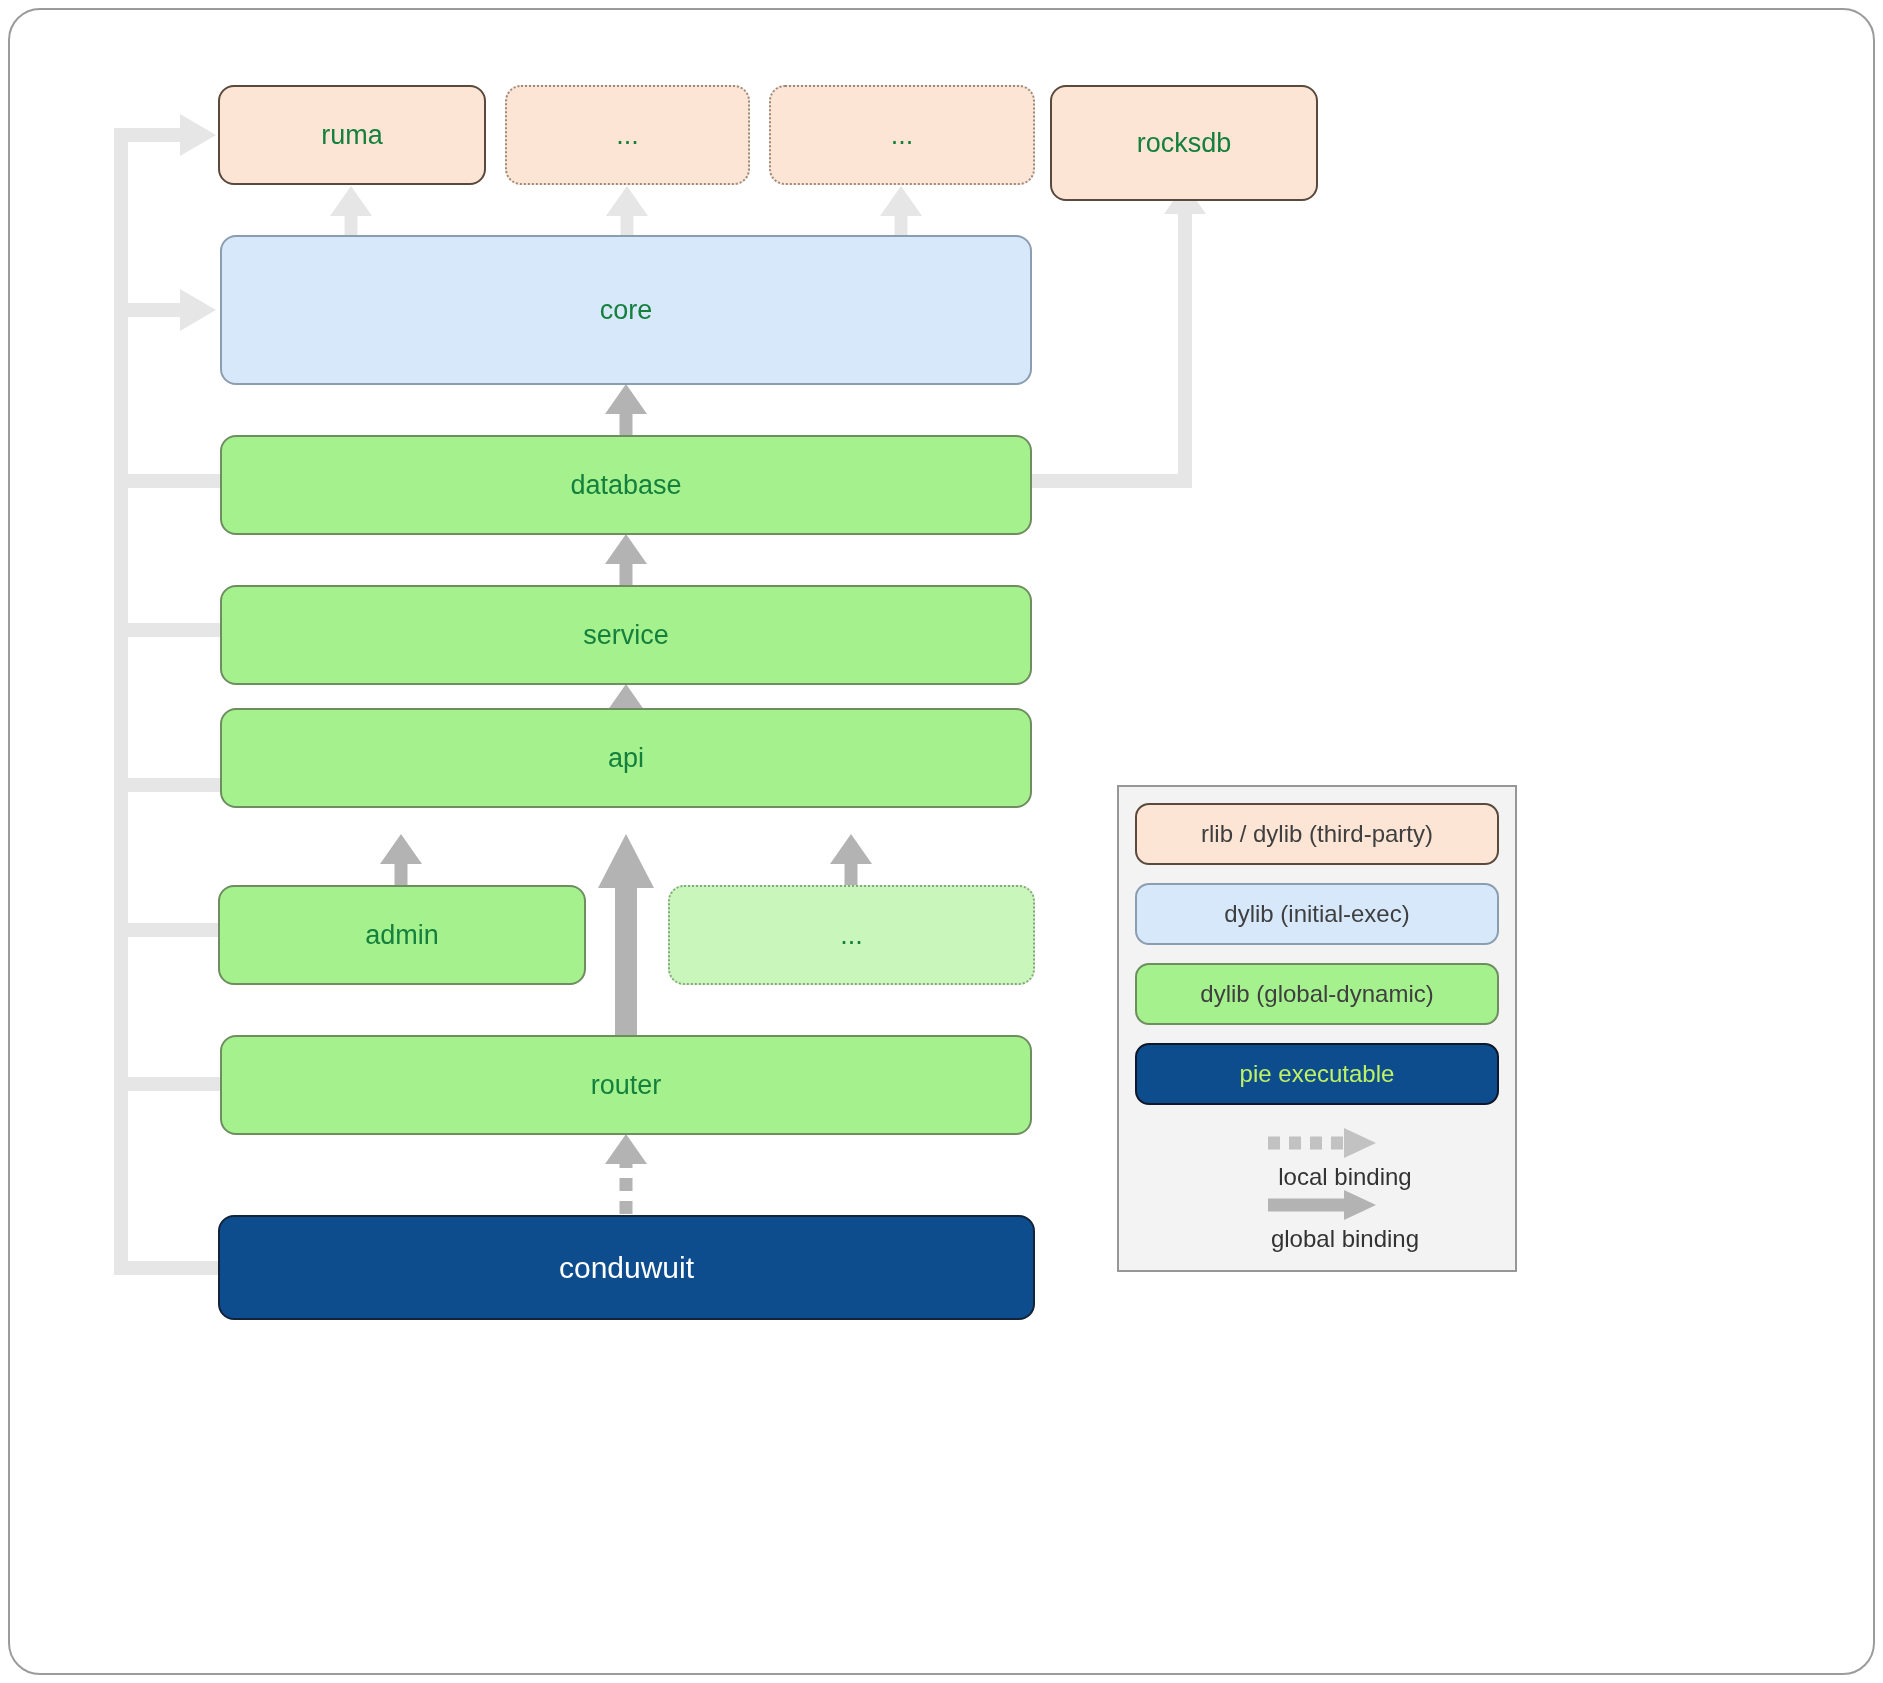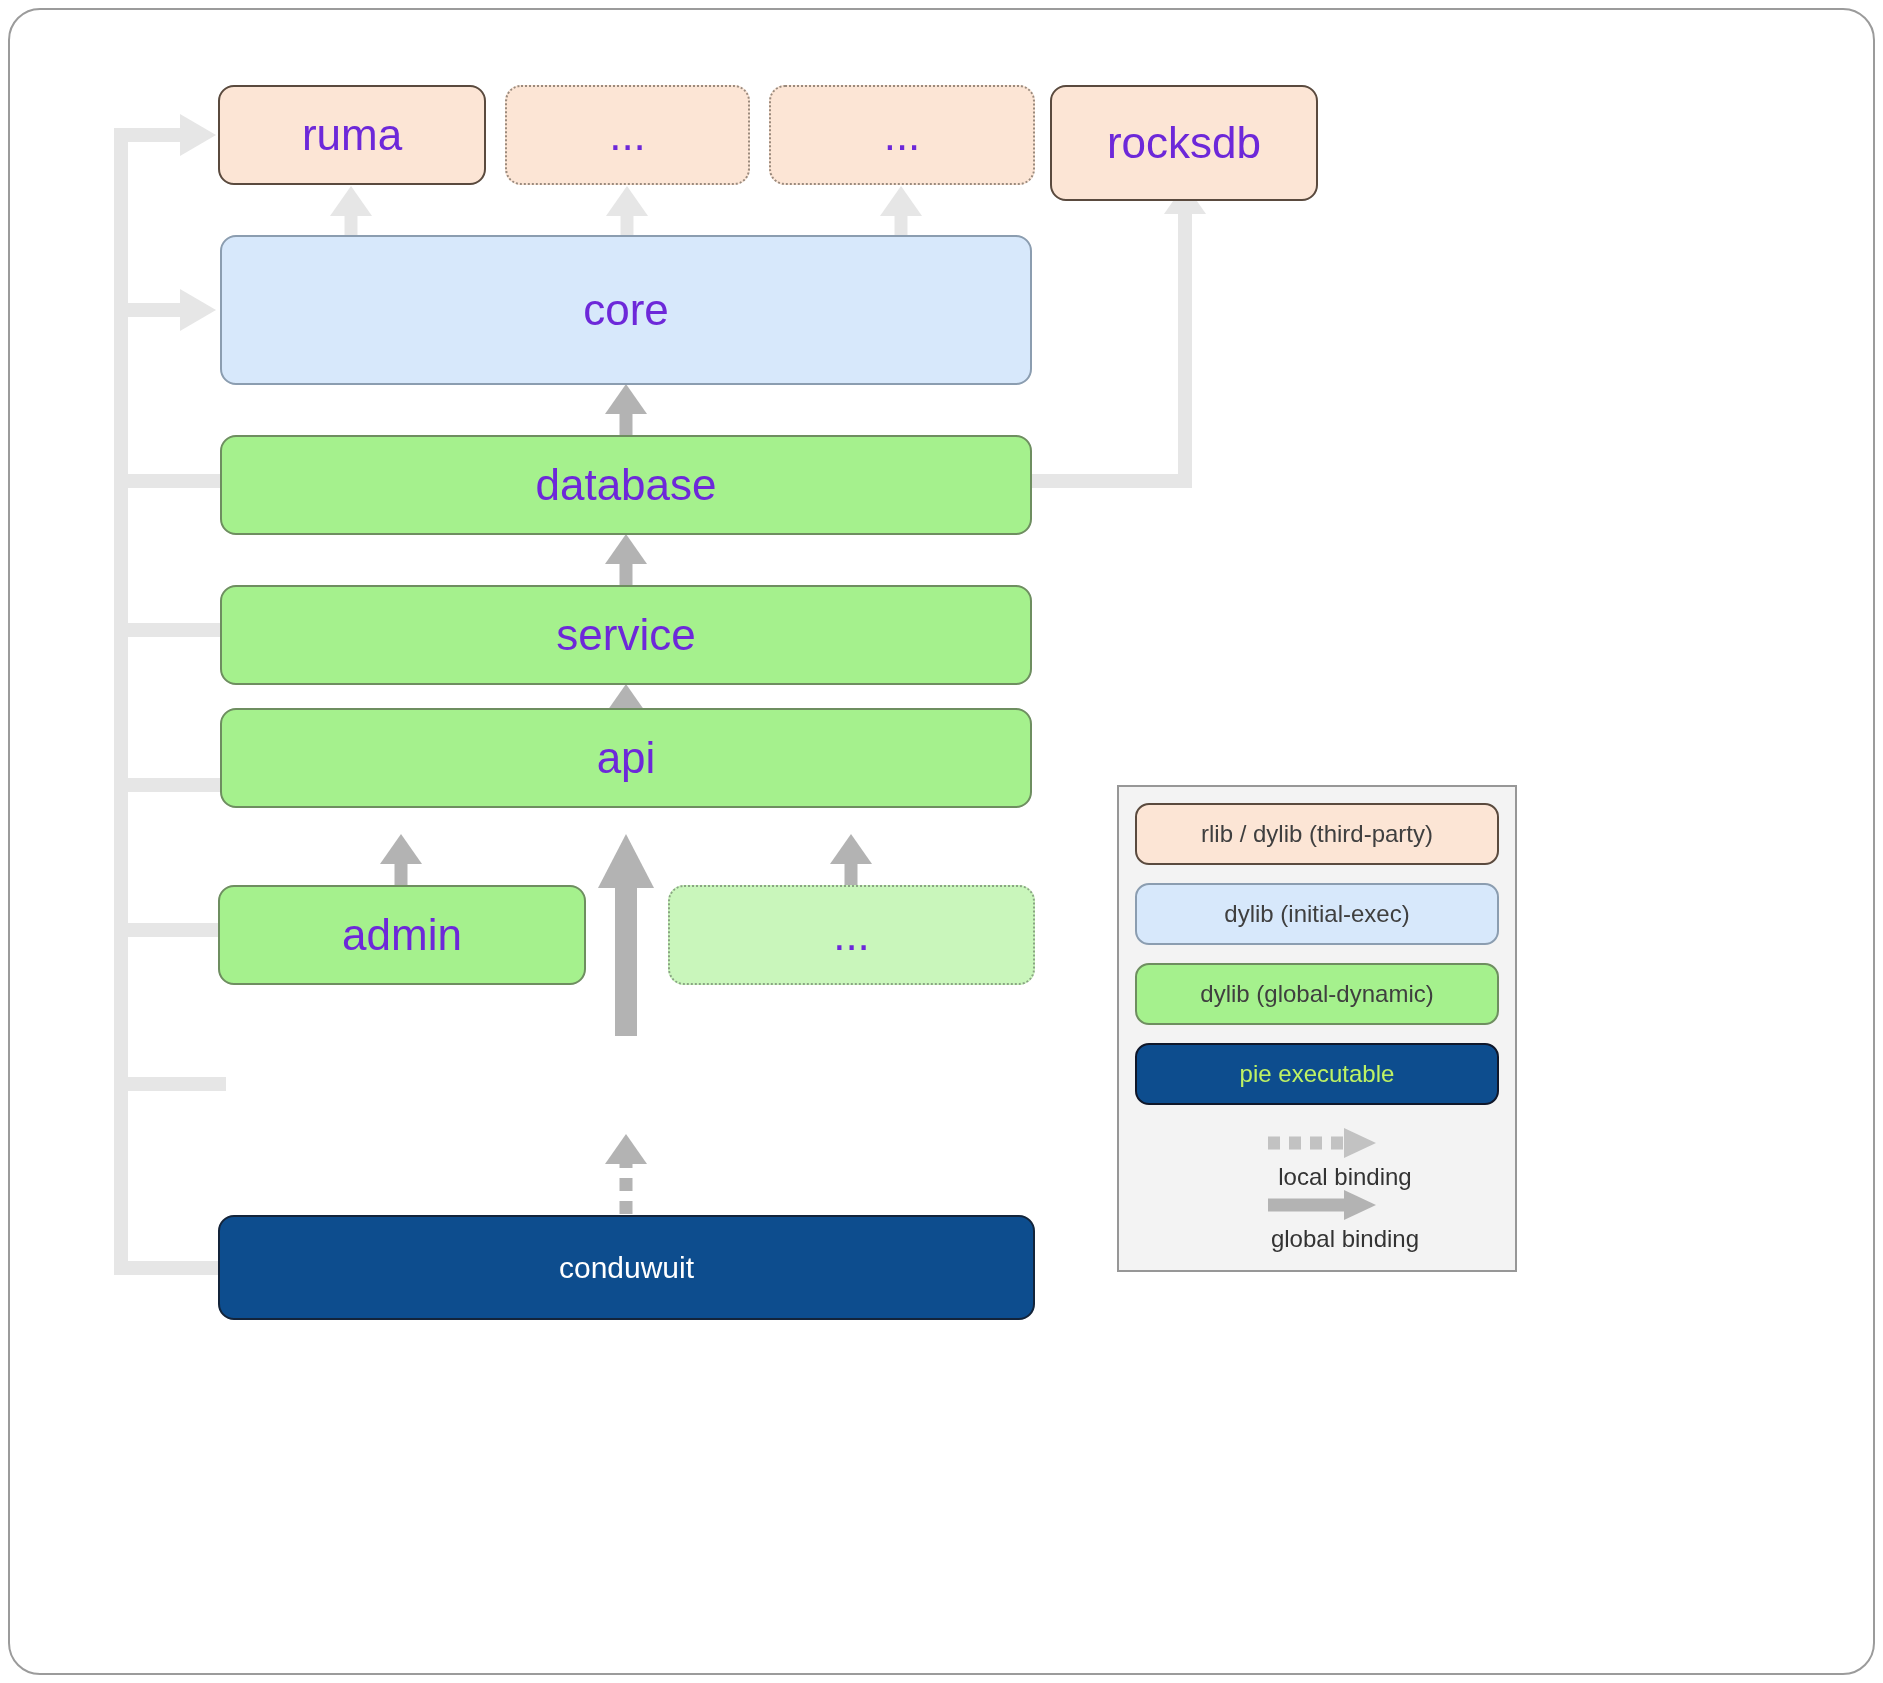--- a/index.html
+++ b/index.html
@@ -16,21 +16,21 @@
     width: 1867px; height: 1667px;
     border: 2px solid #9b9b9b;
     border-radius: 32px;
     background: #ffffff;
   }
   .edges { position: absolute; left: 0; top: 0; pointer-events: none; }
 
   .node {
     position: absolute;
     display: flex; align-items: center; justify-content: center;
-    font-size: 44px; color: #6d28d9;
+    font-size: 27px; color: #15803d;
     border-radius: 16px;
     text-align: center;
   }
   .node.peach  { background: #fce5d5; border: 2px solid #5a4a3e; }
   .node.blue   { background: #d7e8fb; border: 2px solid #8b9db0; }
   .node.green  { background: #a5f18d; border: 2px solid #6e8e60; }
   .node.green-light { background: #c9f6bb; border: 2.5px dotted #8aa583; }
   .node.navy   { background: #0d4d8e; border: 2px solid #13243a; color: #ffffff; }
   .node.dotted { border-style: dotted; border-width: 2.5px; border-color: #9a8a7d; }
   .node.big-label { font-size: 30px; }
@@ -166,20 +166,23 @@
   </div>
 
   <div class="node green" style="left:218px; top:885px; width:368px; height:100px;">
     <span>admin</span>
   </div>
 
   <div class="node green-light" style="left:668px; top:885px; width:367px; height:100px;">
     <span>...</span>
   </div>
 
+  <div class="node green" style="left:220px; top:1035px; width:812px; height:100px;">
+    <span>router</span>
+  </div>
 
   <div class="node navy big-label" style="left:218px; top:1215px; width:817px; height:105px;">
     <span>conduwuit</span>
   </div>
 
   <div class="legend">
     <div class="legend-box peach">
       <span>rlib / dylib (third-party)</span>
     </div>
     <div class="legend-box blue">

